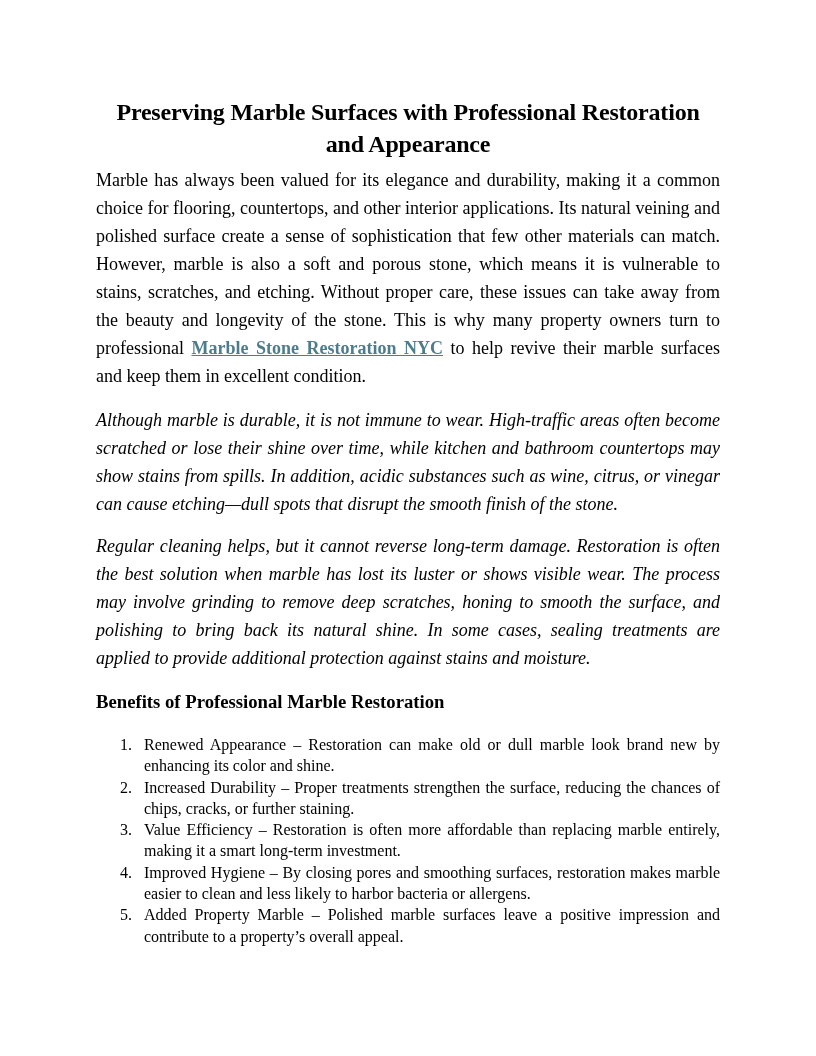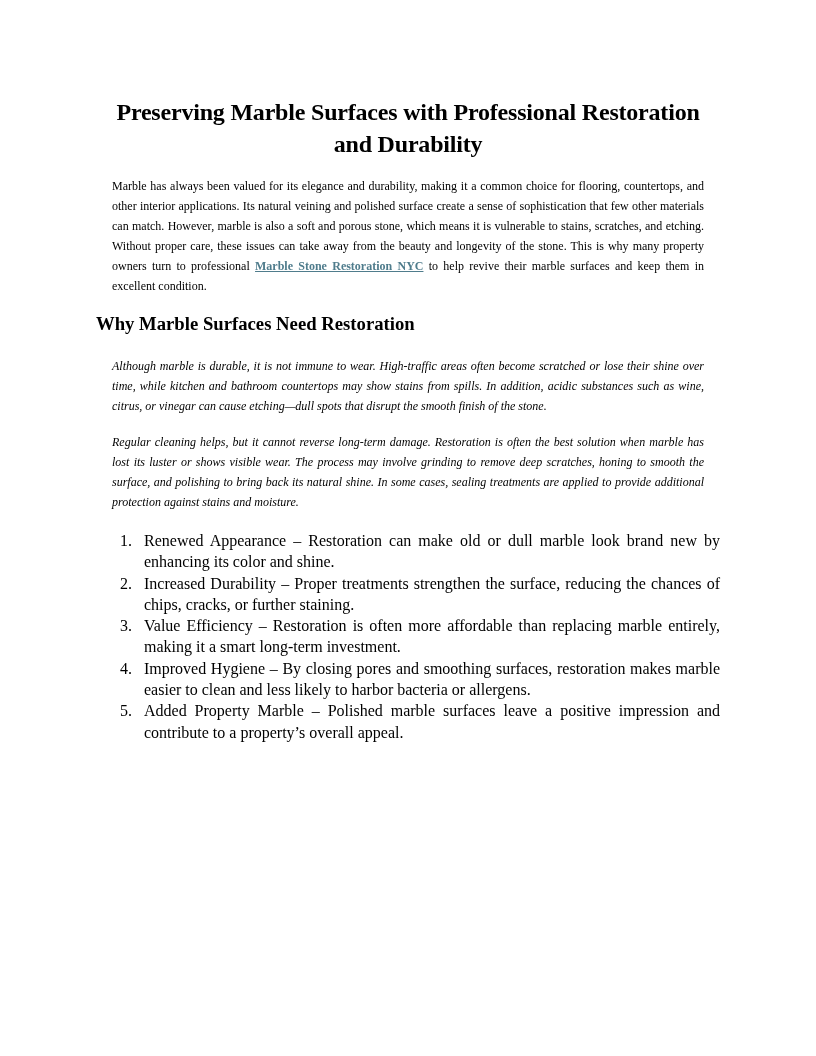--- a/index.html
+++ b/index.html
@@ -1,44 +1,44 @@
 <!DOCTYPE html>
 <html><head>
 <meta charset="utf-8">
 <style>
   html, body { margin: 0; padding: 0; background: #ffffff; }
   body { width: 816px; height: 1056px; position: relative; overflow: hidden;
          font-family: "Liberation Serif", "DejaVu Serif", serif; color: #000; }
   .page { position: absolute; left: 96px; top: 96px; width: 624px; }
   h1 { font-size: 24px; line-height: 32px; font-weight: bold; text-align: center;
        margin: 0 0 6px 0; letter-spacing: -0.2px; }
-  p { font-size: 12px; line-height: 20px; text-align: justify; margin: 16px; }
+  p { font-size: 18px; line-height: 28px; text-align: justify; margin: 0; }
   .p-intro { margin-bottom: 16px; }
   h2 { font-size: 18.7px; line-height: 24px; font-weight: bold; margin: 0 0 20px 0; }
   .p-sec { margin-bottom: 14px; font-style: italic; }
   .p-sec.last { margin-bottom: 18px; }
   a.link { color: #4f7c8c; font-weight: bold; text-decoration: underline; }
   ol { margin: 0; padding: 0; list-style: none; }
   ol li { position: relative; padding-left: 48px; font-size: 16px; line-height: 21.3px;
           text-align: justify; }
   ol li .num { position: absolute; left: 24px; top: 0; }
   ol li b { font-weight: normal; }
 </style>
 </head>
 <body>
 
 <div class="page">
-  <h1>Preserving Marble Surfaces with Professional Restoration and Durability</h1>
+  <h1>Preserving Marble Surfaces with Professional Restoration and Appearance</h1>
 
   <p class="p-intro"><span>Marble has always been valued for its elegance and durability, making it a common choice for flooring, countertops, and other interior applications. Its natural veining and polished surface create a sense of sophistication that few other materials can match. However, marble is also a soft and porous stone, which means it is vulnerable to stains, scratches, and etching. Without proper care, these issues can take away from the beauty and longevity of the stone. This is why many property owners turn to professional </span><a class="link" href="#">Marble Stone Restoration NYC</a><span> to help revive their marble surfaces and keep them in excellent condition.</span></p>
 
-  <h2>Why Marble Surfaces Need Restoration</h2>
   <p class="p-sec">Although marble is durable, it is not immune to wear. High-traffic areas often become scratched or lose their shine over time, while kitchen and bathroom countertops may show stains from spills. In addition, acidic substances such as wine, citrus, or vinegar can cause etching—dull spots that disrupt the smooth finish of the stone.</p>
   <p class="p-sec last">Regular cleaning helps, but it cannot reverse long-term damage. Restoration is often the best solution when marble has lost its luster or shows visible wear. The process may involve grinding to remove deep scratches, honing to smooth the surface, and polishing to bring back its natural shine. In some cases, sealing treatments are applied to provide additional protection against stains and moisture.</p>
 
+  <h2>Benefits of Professional Marble Restoration</h2>
   <ol>
     <li><span class="num">1.</span><b>Renewed Appearance</b><span> – Restoration can make old or dull marble look brand new by enhancing its color and shine.</span></li>
     <li><span class="num">2.</span><b>Increased Durability</b><span> – Proper treatments strengthen the surface, reducing the chances of chips, cracks, or further staining.</span></li>
     <li><span class="num">3.</span><b>Value Efficiency</b><span> – Restoration is often more affordable than replacing marble entirely, making it a smart long-term investment.</span></li>
     <li><span class="num">4.</span><b>Improved Hygiene</b><span> – By closing pores and smoothing surfaces, restoration makes marble easier to clean and less likely to harbor bacteria or allergens.</span></li>
     <li><span class="num">5.</span><b>Added Property Marble</b><span> – Polished marble surfaces leave a positive impression and contribute to a property’s overall appeal.</span></li>
   </ol>
 </div>
 
 </body></html>

